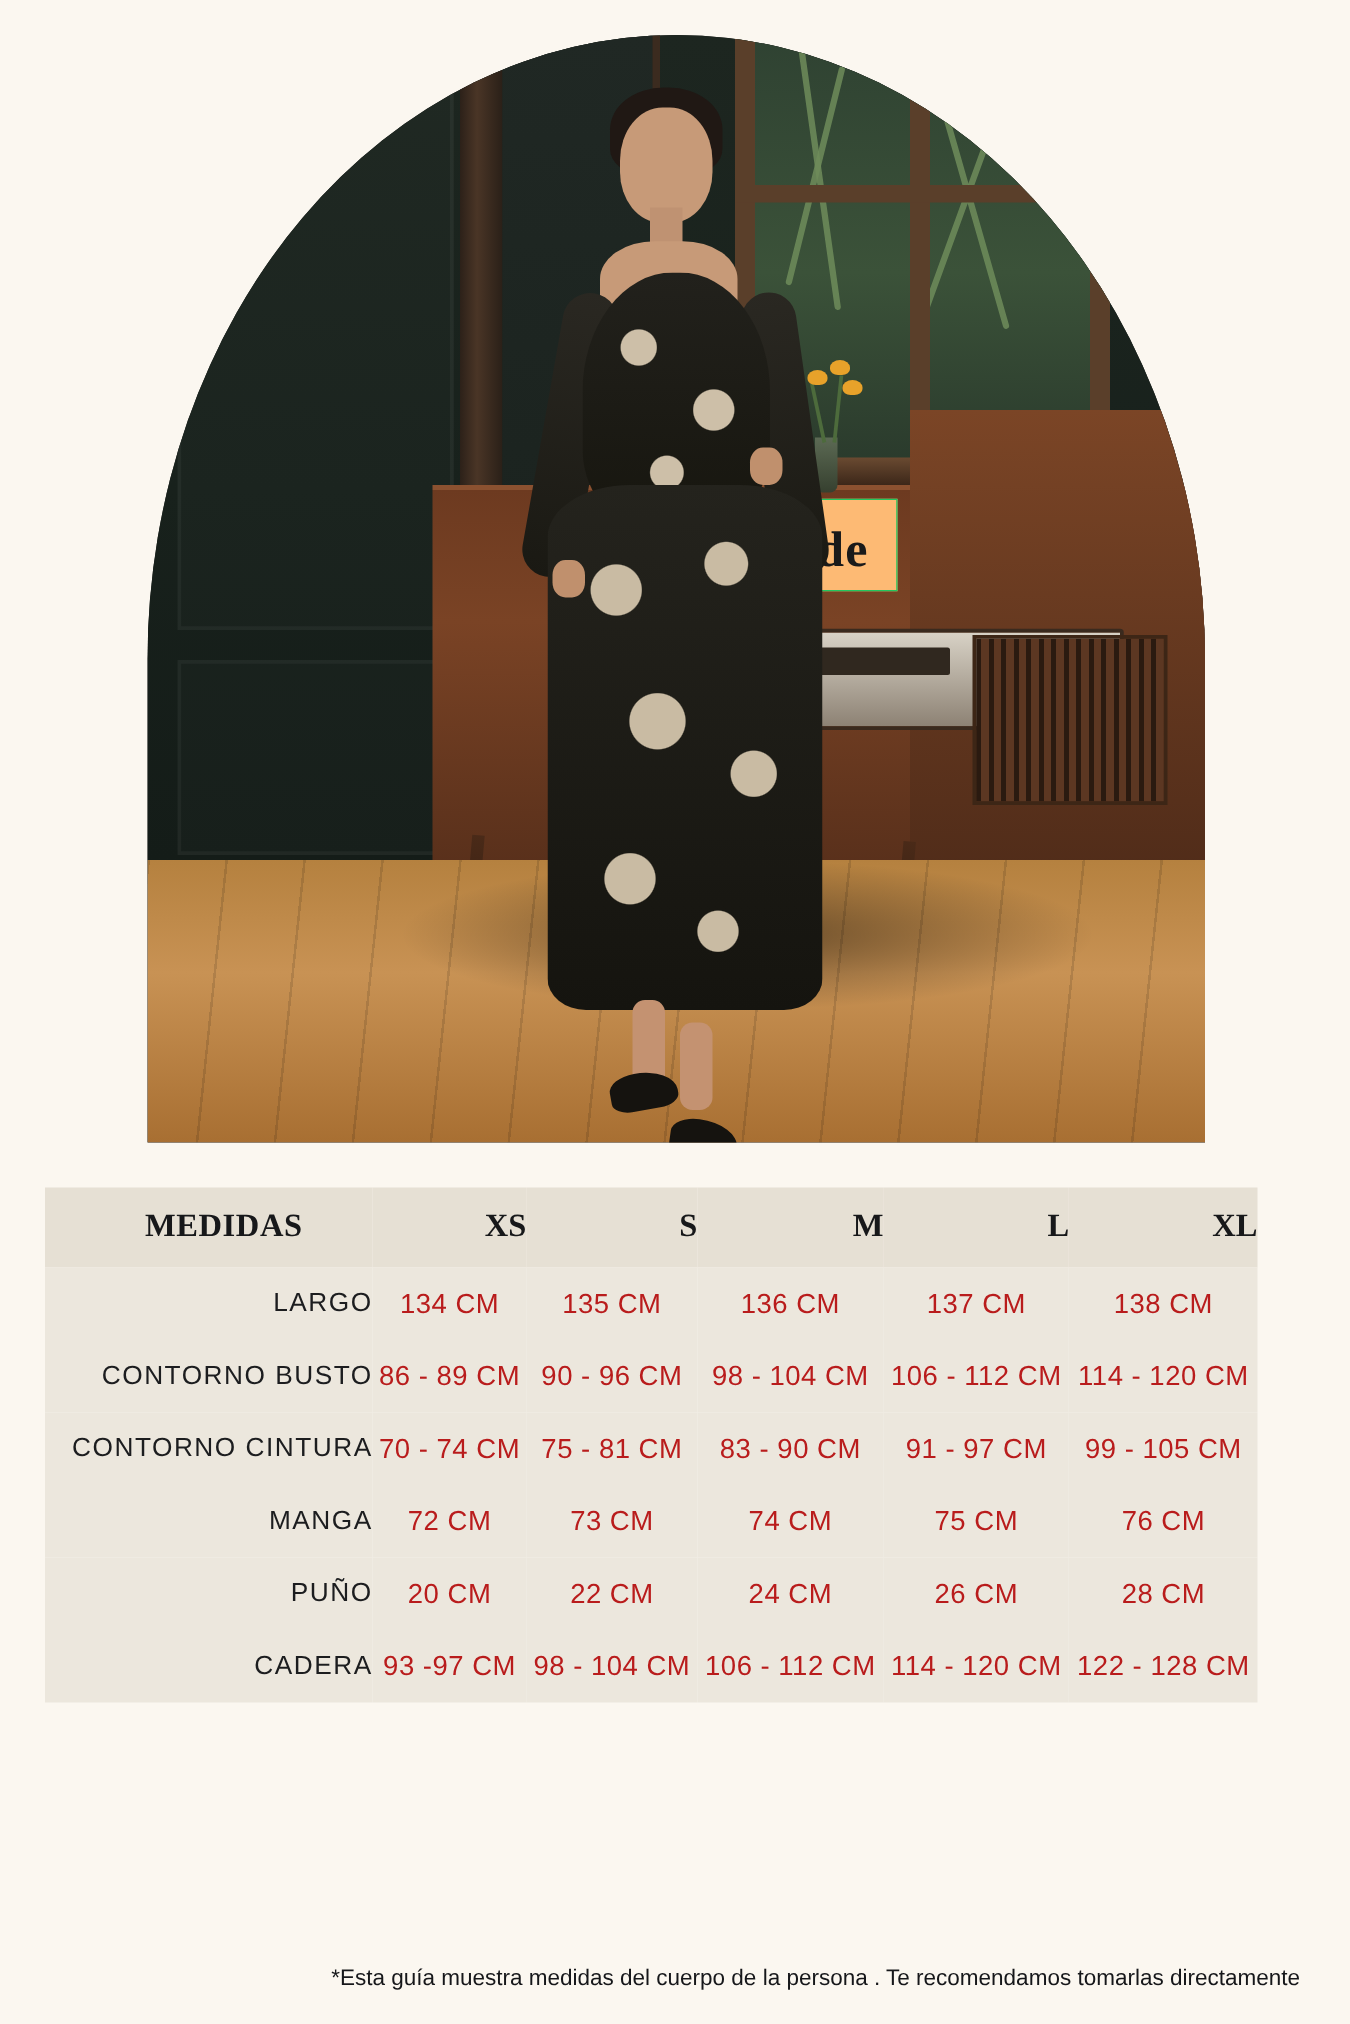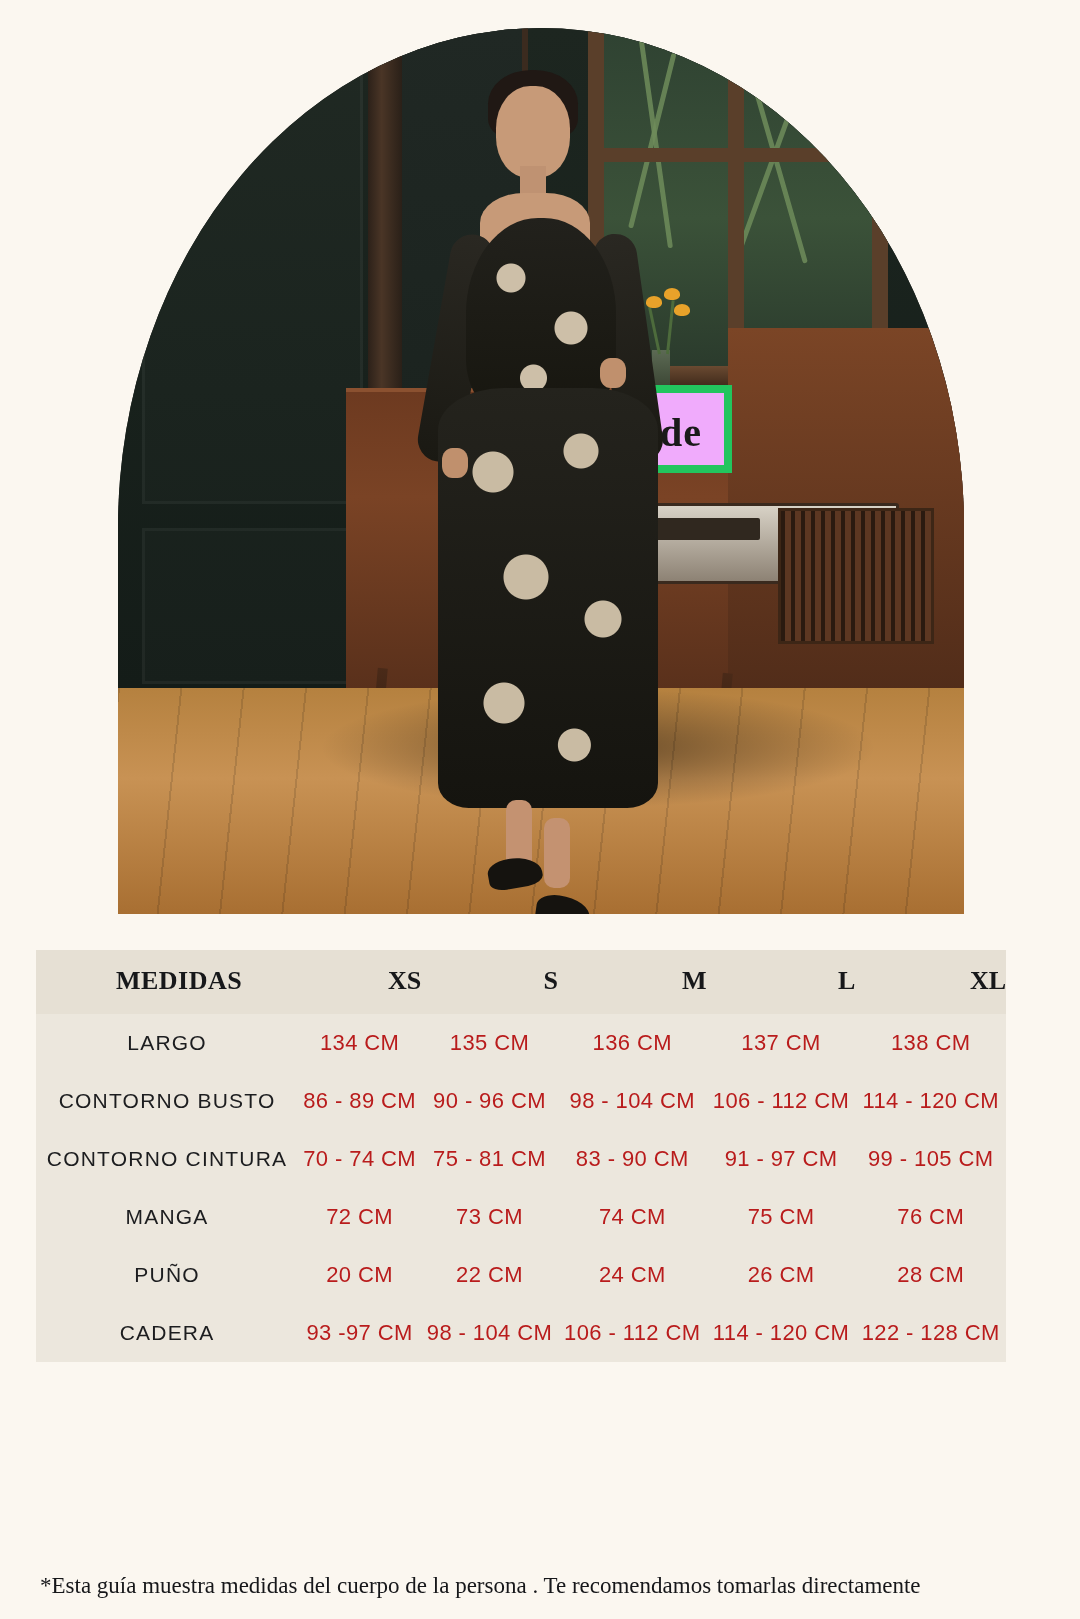--- a/index.html
+++ b/index.html
@@ -128,23 +128,23 @@
   }
   .leg {
     position: absolute;
     width: 10px; height: 110px;
     background: linear-gradient(180deg,#4a2a18,#2d190f);
     transform: rotate(5deg);
   }
   
   .box {
     position: absolute;
-    left: 512px; top: 357px; width: 86px; height: 72px;
-    background: #f0abfc;
-    border: 8px solid #22c55e;
+    left: 512px; top: 371px; width: 86px; height: 72px;
+    background: #fdba74;
+    border: 1px solid #22c55e;
   }
   .box-label {
     position: absolute;
     left: 0; right: 0; top: 16px;
     text-align: center;
     font-family: "Liberation Serif", serif;
     font-weight: 700;
     font-size: 40px;
     color: #1a1a1a;
     letter-spacing: 1px;
@@ -272,30 +272,31 @@
     font-size: 22px;
     color: #b91c1c;
     text-align: center;
     padding: 16px 0;
     letter-spacing: .4px;
   }
   .table tbody td.label {
     font-size: 21px;
     letter-spacing: 1.2px;
     color: #1c1d1f;
+    text-align: right;
   }
   .note {
     position: absolute;
     left: 40px;
     top: 1570px;
     width: 1000px;
-    font-family: Liberation Serif, serif;
-    font-size: 23px;
+    font-family: Liberation Sans, sans-serif;
+    font-size: 18px;
     color: #16171a;
-    text-align: left;
+    text-align: right;
     line-height: 1.35;
   }
 </style>
 </head>
 <body>
 
 <div class="page">
 
   <div class="hero-wrap">
     <div class="scene">

